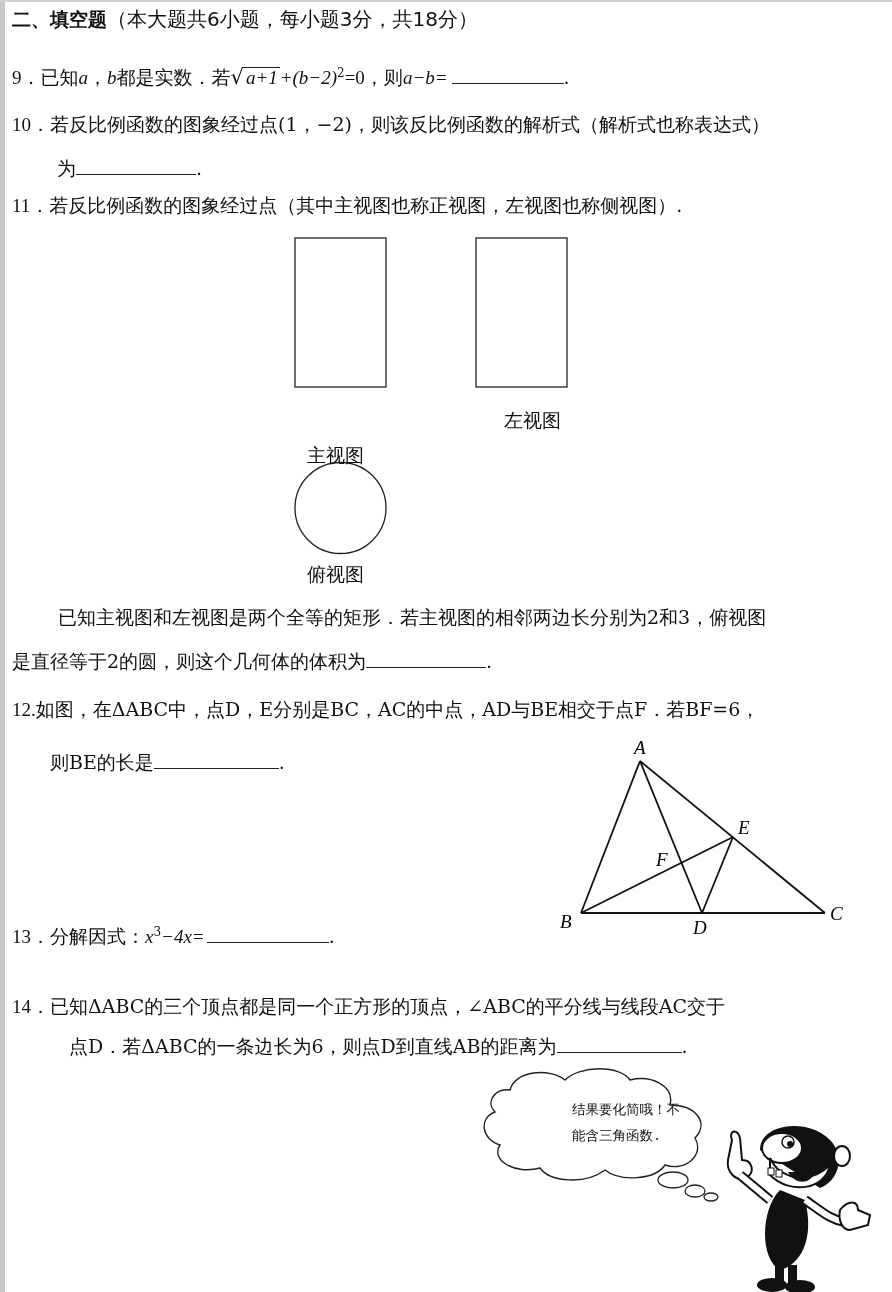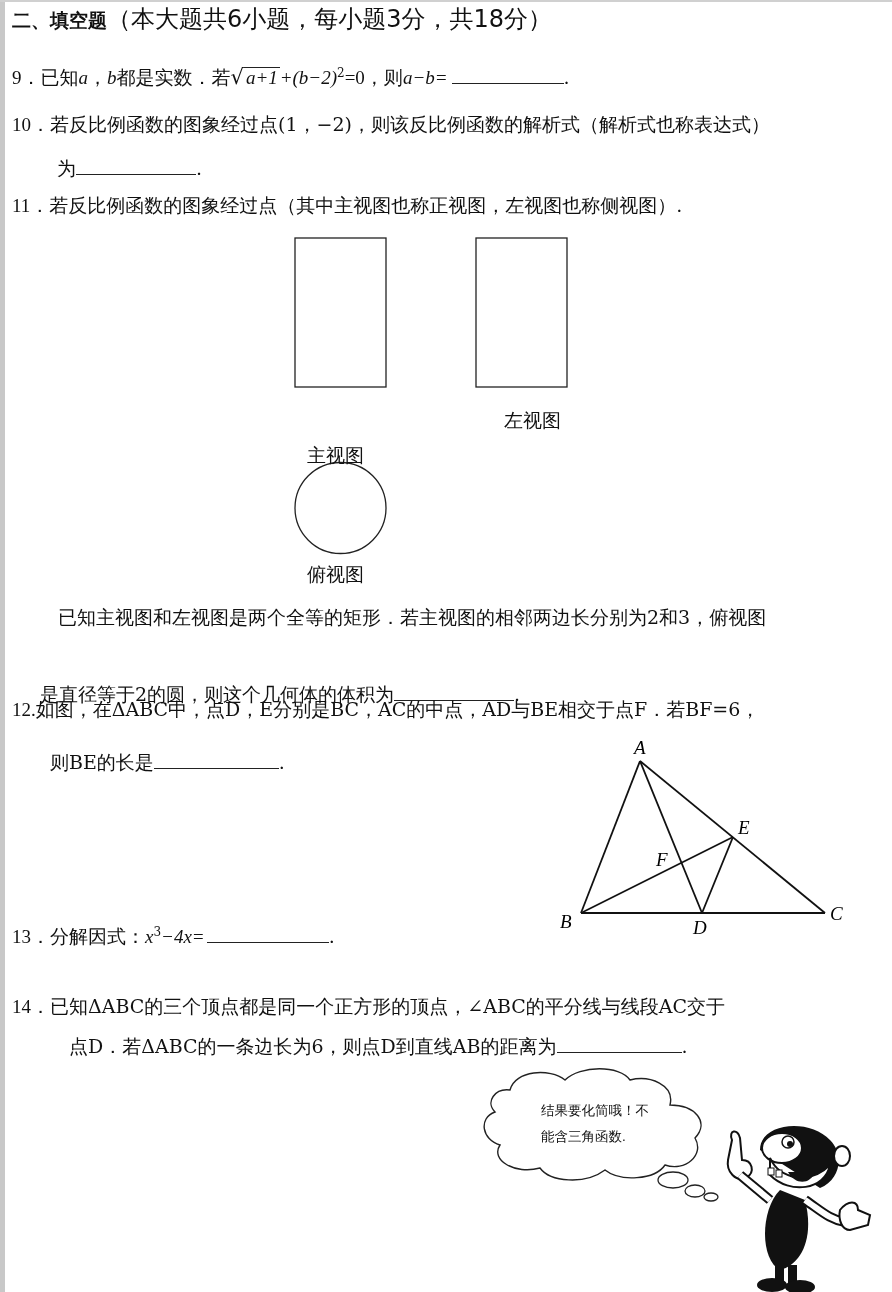--- a/index.html
+++ b/index.html
@@ -13,30 +13,30 @@
   .line { position:absolute; left:12px; font-size:19px; white-space:nowrap; line-height:24px; }
   .i { font-style:italic; font-family:"Liberation Serif", serif; }
   .m { font-family:"Liberation Serif", serif; }
   .blank { display:inline-block; border-bottom:1.3px solid #222; height:18px; vertical-align:baseline; }
   .sqrt { display:inline-block; border-top:1.3px solid #222; padding:0 2px; line-height:20px; }
   .rad { font-family:"DejaVu Sans", sans-serif; font-size:21px; }
   sup { font-size:12px; }
   .bold { font-weight:bold; font-family:"DejaVu Sans", sans-serif; }
   .cap { position:absolute; font-size:19px; font-family:"DejaVu Sans", sans-serif; }
   svg text { font-family:"Liberation Serif", serif; font-style:italic; }
-  .bubble-text { position:absolute; font-size:13.5px; font-family:Liberation Sans, sans-serif; line-height:26px; }
+  .bubble-text { position:absolute; font-size:13.5px; font-family:Liberation Mono, monospace; line-height:26px;margin-left:31px; }
 </style>
 </head>
 <body>
 
 <div class="left-rule"></div>
 <div class="top-rule"></div>
 
 <div class="line" style="top:7px;">
-  <span class="bold">二、填空题</span><span style="font-family:'DejaVu Sans',sans-serif;font-size:24px;">（本大题共6小题，每小题3分，共18分）</span>
+  <span class="bold">二、填空题</span><span style="font-family:'DejaVu Sans',sans-serif;font-size:20px;">（本大题共6小题，每小题3分，共18分）</span>
 </div>
 
 <div class="line" style="top:61px;">
   <span class="m">9．</span><span>已知</span><span class="i">a</span><span>，</span><span class="i">b</span><span>都是实数．若</span><span class="rad">√</span><span class="sqrt i">a+1</span><span class="i">+(b−2)</span><sup>2</sup><span class="m">=0，则</span><span class="i">a−b=</span><span class="blank" style="width:112px;margin-left:4px;"></span><span>.</span>
 </div>
 
 <div class="line" style="top:112px;">
   <span class="m">10．</span><span>若反比例函数的图象经过点(1，−2)，则该反比例函数的解析式（解析式也称表达式）</span>
 </div>
 <div class="line" style="left:57px;top:156px;">
@@ -52,21 +52,21 @@
   <rect x="476" y="238" width="91" height="149" fill="none" stroke="#222" stroke-width="1.3"></rect>
   <circle cx="340.5" cy="508" r="45.5" fill="none" stroke="#222" stroke-width="1.3"></circle>
 </svg>
 <div class="cap" style="left:307px;top:407px;margin-top:36px;">主视图</div>
 <div class="cap" style="left:488px;top:408px;margin-left:16px;">左视图</div>
 <div class="cap" style="left:307px;top:562px;">俯视图</div>
 
 <div class="line" style="left:58px;top:605px;">
   <span>已知主视图和左视图是两个全等的矩形．若主视图的相邻两边长分别为2和3，俯视图</span>
 </div>
-<div class="line" style="top:682px;margin-left:28px;">
+<div class="line" style="top:649px;">
   <span>是直径等于2的圆，则这个几何体的体积为</span><span class="blank" style="width:120px;"></span><span>.</span>
 </div>
 
 <div class="line" style="top:697px;">
   <span class="m">12.</span><span>如图，在ΔABC中，点D，E分别是BC，AC的中点，AD与BE相交于点F．若BF=6，</span>
 </div>
 <div class="line" style="left:50px;top:750px;">
   <span>则BE的长是</span><span class="blank" style="width:125px;"></span><span>.</span>
 </div>
 

